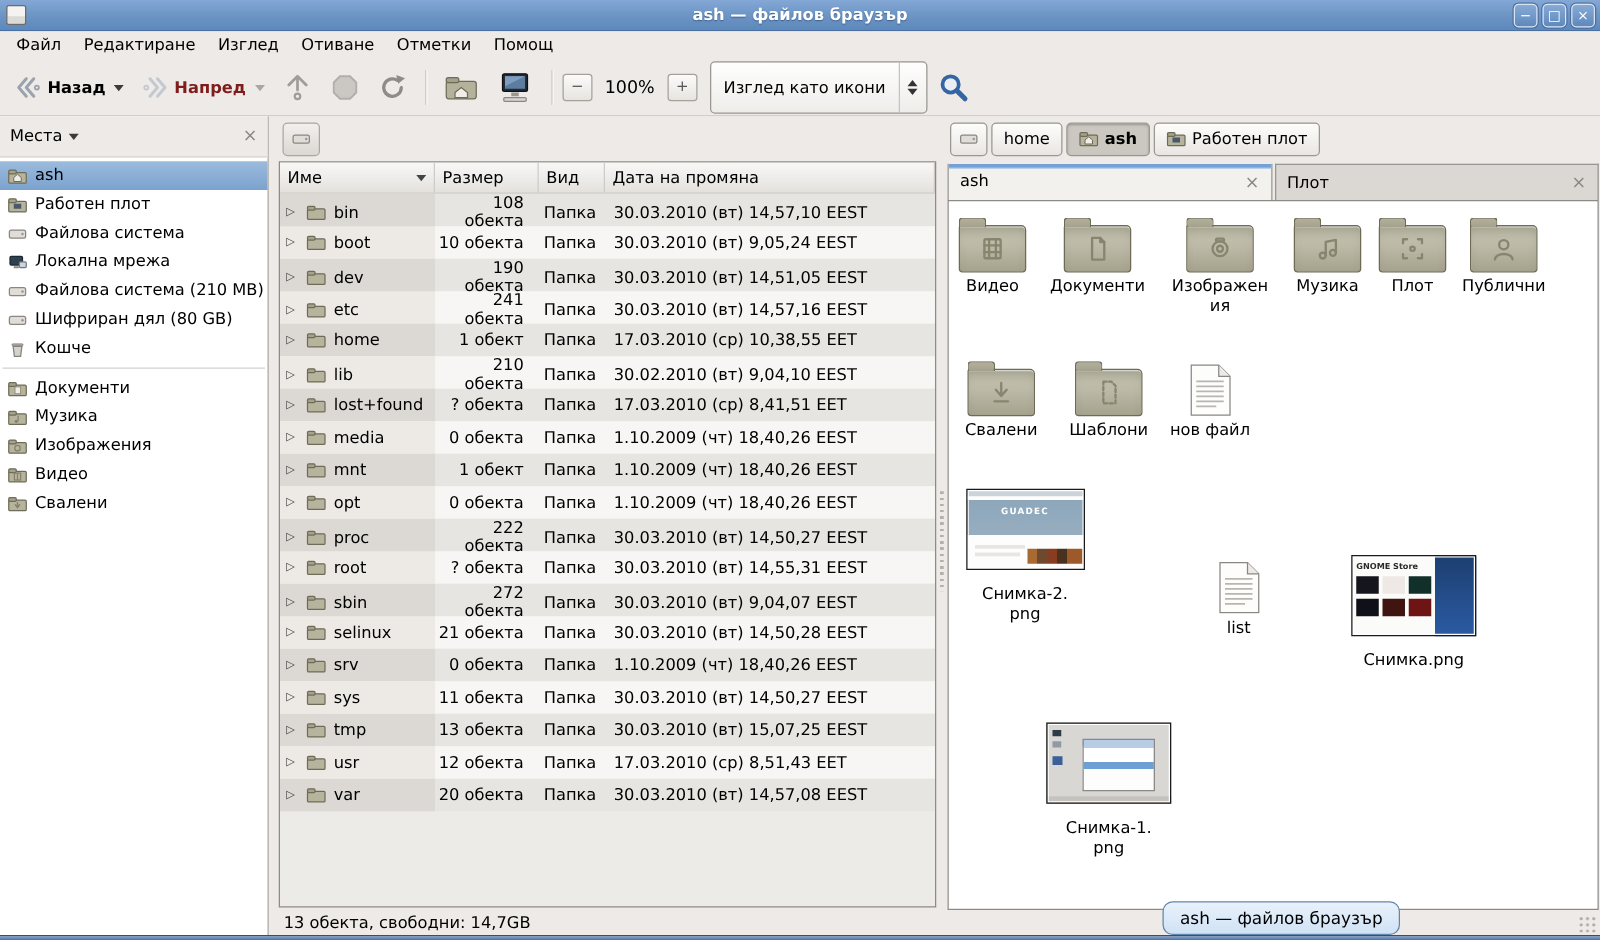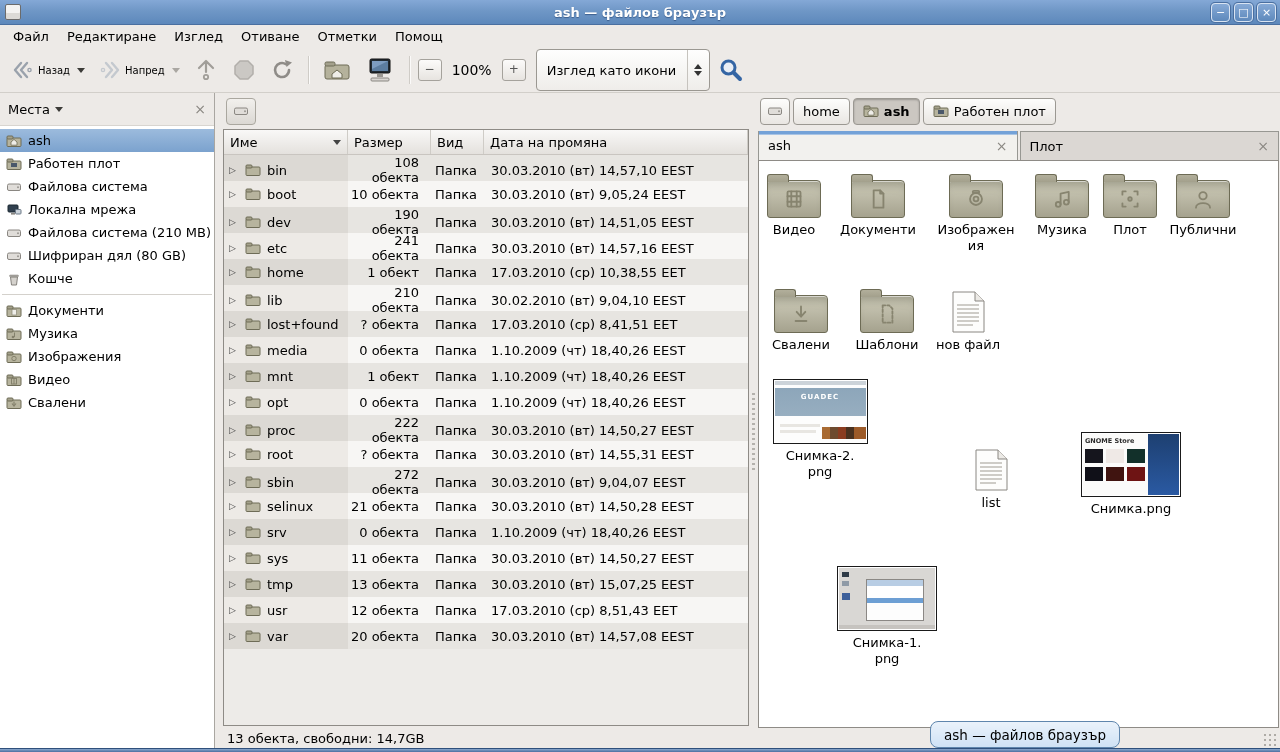--- a/index.html
+++ b/index.html
@@ -18,22 +18,22 @@
   .win-btn { width:19px; height:19px; border-radius:4px; border:1px solid #d9e4f2;
     background:linear-gradient(180deg,#87aad6,#5e89bc); color:#fff; font-size:11px; line-height:17px; text-align:center;
     box-shadow:0 0 0 1px #4a6fa0; }
 
   .menubar { position:absolute; left:0; top:25px; width:1280px; height:23px; background:#edeae7; display:flex; align-items:center; padding-left:4px; }
   .menu-item { padding:3px 9px; }
 
   .toolbar { position:absolute; left:0; top:48px; width:1280px; height:45px; background:#edeae7;
     border-bottom:1px solid #d2cfca; display:flex; align-items:center; padding-left:6px; gap:2px; }
   .tb-btn { display:flex; align-items:center; gap:4px; padding:4px 6px; border-radius:3px; }
-  .tb-label { font-size:10px; }
-  .disabled .tb-label { color:#000000; }
+  .tb-label { font-size:13px;font-weight:bold; }
+  .disabled .tb-label { color:#7f1d1d; }
   .caret-down { width:0; height:0; border-left:4px solid transparent; border-right:4px solid transparent; border-top:5px solid #3c3b38; margin-left:3px; }
   .disabled .caret-down { border-top-color:#aaa7a2; }
   .tb-sep { width:1px; height:28px; background:#cfccc7; margin:0 6px; box-shadow:1px 0 0 #fbfaf9; }
   .zoom-btn { width:24px; height:22px; border:1px solid #a5a29c; border-radius:3px;
     background:linear-gradient(#fcfbfa,#e7e4e0); font-size:12px; text-align:center; line-height:19px; color:#555; }
   .zoom-level { padding:0 8px; font-size:14px; }
   .view-select { display:flex; align-items:center; height:42px; border:1px solid #9b9892; border-radius:4px;
     background:linear-gradient(#fefefe,#efedea); margin-left:8px; }
   .view-select-label { padding:0 10px; min-width:150px; }
   .view-select-spin { border-left:1px solid #c6c3be; width:22px; height:100%; display:flex; flex-direction:column; align-items:center; justify-content:center; gap:2px; }
@@ -93,21 +93,21 @@
 
   .big-folder { position:relative; width:54px; height:38px; margin:7px auto 0;
     background:linear-gradient(180deg,#cfcdbb,#a5a28e); border:1px solid #6d6b55; border-radius:2px 4px 3px 3px;
     box-shadow:inset 0 1px 0 rgba(255,255,255,.55), inset 0 10px 10px -6px rgba(92,90,72,.45); }
   .big-folder::before { content:""; position:absolute; top:-7px; left:-1px; width:20px; height:7px;
     background:linear-gradient(#b2af9b,#a3a08c); border:1px solid #6d6b55; border-bottom:none; border-radius:3px 3px 0 0; }
   .big-folder svg { position:absolute; inset:0; margin:auto; }
 
   .file-icon { margin:3px auto 0; display:block; }
 
-  .thumb { position:relative; margin:0 auto; border:1px solid #1a1a1a; box-shadow:0 0 0 1px #fff inset; }
+  .thumb { position:relative; margin:12px auto; border:1px solid #1a1a1a; box-shadow:0 0 0 1px #fff inset; }
   .thumb-text { position:absolute; font-weight:bold; }
 
   .thumb-guadec { width:95px; height:65px;
     background:
       linear-gradient(#ccd3d9,#ccd3d9) 0 0/95px 5px no-repeat,
       linear-gradient(#8da6ba,#97aec0) 0 8px/95px 28px no-repeat,
       linear-gradient(#e8e6e2,#e8e6e2) 6px 44px/40px 3px no-repeat,
       linear-gradient(#e8e6e2,#e8e6e2) 6px 50px/36px 3px no-repeat,
       linear-gradient(90deg,#a86a32 0 8px,#6d4a2e 8px 16px,#8a3c20 16px 24px,#49311f 24px 32px,#9c5a28 32px 40px) 48px 47px/44px 12px no-repeat,
       #fdfdfd; }

